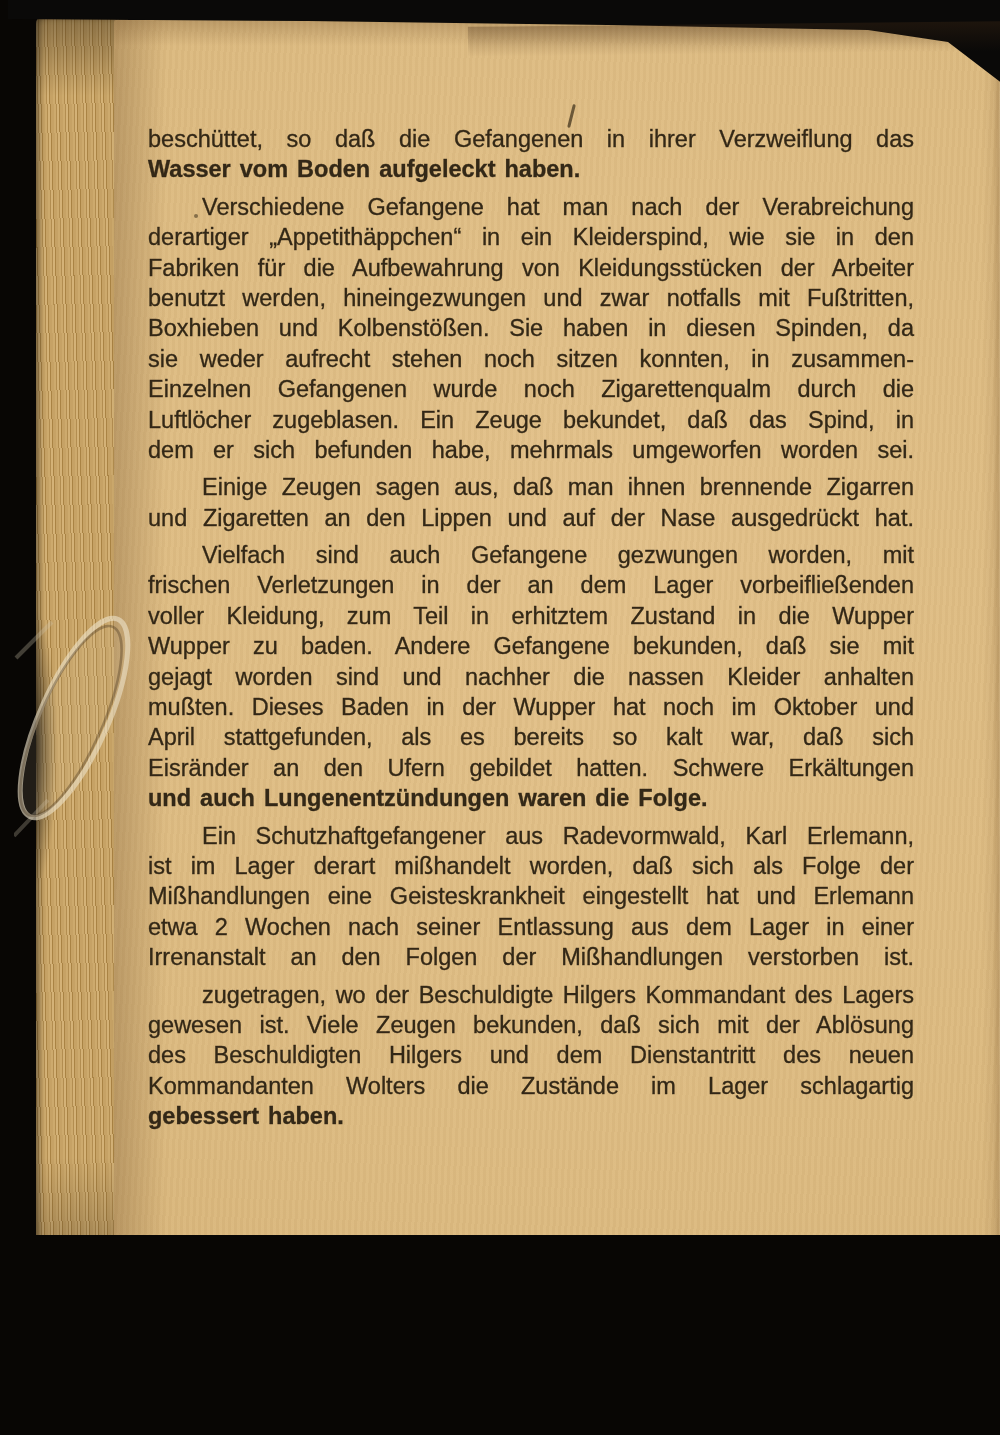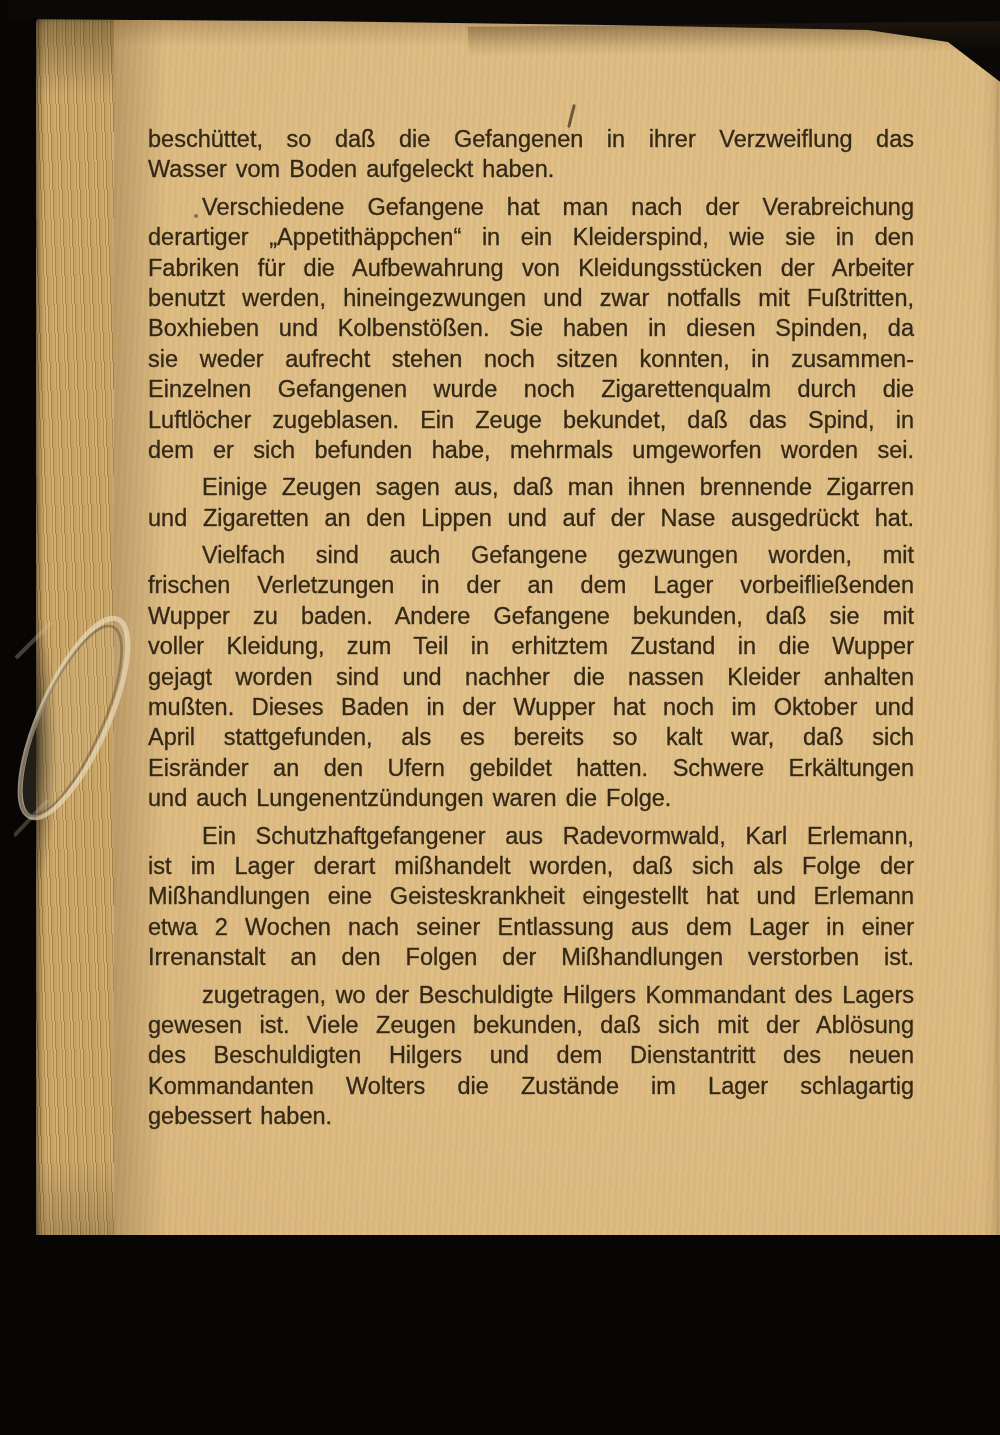--- a/index.html
+++ b/index.html
@@ -67,21 +67,21 @@
     color:#332817;
     font-size:23.5px;
     -webkit-text-stroke:0.35px rgba(46,35,19,0.85);
     word-spacing:2.5px;
   }
   .para + .para { margin-top:7px; }
   .line {
     height:30.4px; line-height:30.4px; white-space:normal;
     text-align:justify; text-align-last:justify;
   }
-  .line.flush { text-align-last:left; }
+  .line.flush { text-align-last:left;font-weight:bold; }
   .para.indent .line:first-child { text-indent:54px; }
   .page-number {
     position:absolute; left:31px; top:1231px;
     color:#332817; font-size:16px; letter-spacing:1px;
     -webkit-text-stroke:0.35px rgba(46,35,19,0.85);
   }
   
   .ink-mark {
     position:absolute; left:456px; top:84px; width:3px; height:24px;
     background:#3a2d18; opacity:0.7; border-radius:2px; transform:rotate(14deg);
@@ -117,22 +117,22 @@
           <div class="line">Luftlöcher zugeblasen. Ein Zeuge bekundet, daß das Spind, in</div>
           <div class="line">dem er sich befunden habe, mehrmals umgeworfen worden sei.</div>
         </div>
         <div class="para indent">
           <div class="line">Einige Zeugen sagen aus, daß man ihnen brennende Zigarren</div>
           <div class="line">und Zigaretten an den Lippen und auf der Nase ausgedrückt hat.</div>
         </div>
         <div class="para indent">
           <div class="line">Vielfach sind auch Gefangene gezwungen worden, mit</div>
           <div class="line">frischen Verletzungen in der an dem Lager vorbeifließenden</div>
+          <div class="line">voller Kleidung, zum Teil in erhitztem Zustand in die Wupper</div>
           <div class="line">Wupper zu baden. Andere Gefangene bekunden, daß sie mit</div>
-          <div class="line">voller Kleidung, zum Teil in erhitztem Zustand in die Wupper</div>
           <div class="line">gejagt worden sind und nachher die nassen Kleider anhalten</div>
           <div class="line">mußten. Dieses Baden in der Wupper hat noch im Oktober und</div>
           <div class="line">April stattgefunden, als es bereits so kalt war, daß sich</div>
           <div class="line">Eisränder an den Ufern gebildet hatten. Schwere Erkältungen</div>
           <div class="line flush">und auch Lungenentzündungen waren die Folge.</div>
         </div>
         <div class="para indent">
           <div class="line">Ein Schutzhaftgefangener aus Radevormwald, Karl Erlemann,</div>
           <div class="line">ist im Lager derart mißhandelt worden, daß sich als Folge der</div>
           <div class="line">Mißhandlungen eine Geisteskrankheit eingestellt hat und Erlemann</div>

